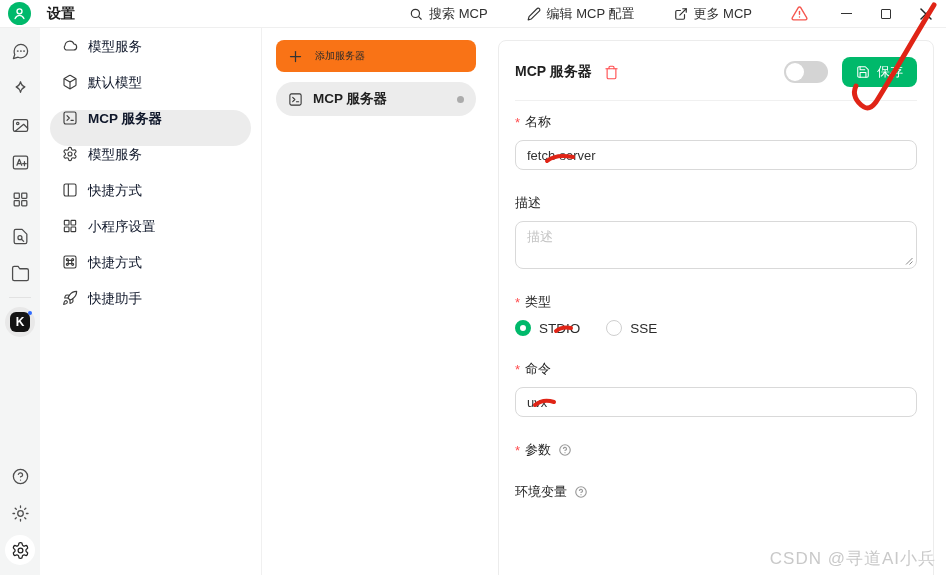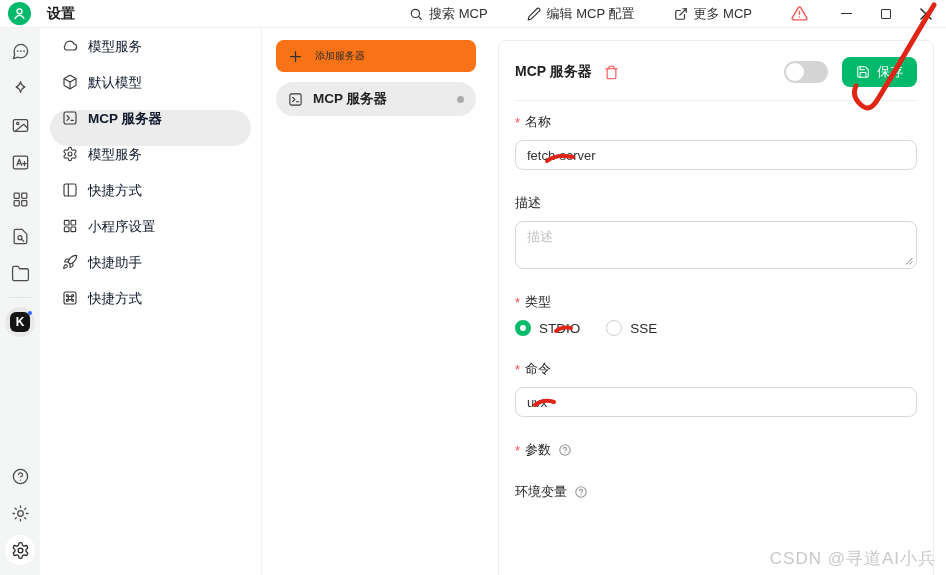--- a/index.html
+++ b/index.html
@@ -260,34 +260,34 @@
     <div class="nav-item">
       <svg class="nav-ico" width="16" height="16" viewBox="0 0 24 24" fill="none" stroke="currentColor" stroke-width="1.7">
           <rect x="3.5" y="3.5" width="7" height="7" rx="1"></rect>
           <rect x="13.5" y="3.5" width="7" height="7" rx="1"></rect>
           <rect x="3.5" y="13.5" width="7" height="7" rx="1"></rect>
           <rect x="13.5" y="13.5" width="7" height="7" rx="1"></rect>
         </svg>
       <span>小程序设置</span>
     </div>
     <div class="nav-item">
+      <svg class="nav-ico" width="16" height="16" viewBox="0 0 24 24" fill="none" stroke="currentColor" stroke-width="1.7" stroke-linejoin="round">
+          <rect x="3" y="3" width="18" height="18" rx="2.5"></rect>
+          <path d="M9.5 9.5h5v5h-5zM9.5 9.5v-1a1.5 1.5 0 1 0-1.5 1.5h1.5zM14.5 9.5v-1a1.5 1.5 0 1 1 1.5 1.5h-1.5zM9.5 14.5v1a1.5 1.5 0 1 1-1.5-1.5h1.5zM14.5 14.5v1a1.5 1.5 0 1 0 1.5-1.5h-1.5z"></path>
+        </svg>
+      <span>快捷方式</span>
+    </div>
+    <div class="nav-item">
       <svg class="nav-ico" width="16" height="16" viewBox="0 0 24 24" fill="none" stroke="currentColor" stroke-width="1.7" stroke-linecap="round" stroke-linejoin="round">
           <path d="M4.5 16.5c-1.5 1.26-2 5-2 5s3.74-.5 5-2c.71-.84.7-2.13-.09-2.91a2.18 2.18 0 0 0-2.91-.09z"></path>
           <path d="M12 15l-3-3a22 22 0 0 1 2-3.95A12.88 12.88 0 0 1 22 2c0 2.72-.78 7.5-6 11a22.35 22.35 0 0 1-4 2z"></path>
           <path d="M9 12H4s.55-3.03 2-4c1.62-1.08 5 0 5 0"></path>
           <path d="M12 15v5s3.03-.55 4-2c1.08-1.62 0-5 0-5"></path>
         </svg>
       <span>快捷助手</span>
-    </div>
-    <div class="nav-item">
-      <svg class="nav-ico" width="16" height="16" viewBox="0 0 24 24" fill="none" stroke="currentColor" stroke-width="1.7" stroke-linejoin="round">
-          <rect x="3" y="3" width="18" height="18" rx="2.5"></rect>
-          <path d="M9.5 9.5h5v5h-5zM9.5 9.5v-1a1.5 1.5 0 1 0-1.5 1.5h1.5zM14.5 9.5v-1a1.5 1.5 0 1 1 1.5 1.5h-1.5zM9.5 14.5v1a1.5 1.5 0 1 1-1.5-1.5h1.5zM14.5 14.5v1a1.5 1.5 0 1 0 1.5-1.5h-1.5z"></path>
-        </svg>
-      <span>快捷方式</span>
     </div>
   </div>
 
   <div class="server-col">
     <button class="add-server">
       <svg width="15" height="15" viewBox="0 0 24 24" fill="none" stroke="#333" stroke-width="2" stroke-linecap="round">
           <line x1="12" y1="4" x2="12" y2="20"></line>
           <line x1="4" y1="12" x2="20" y2="12"></line>
         </svg>
       <span>添加服务器</span>

